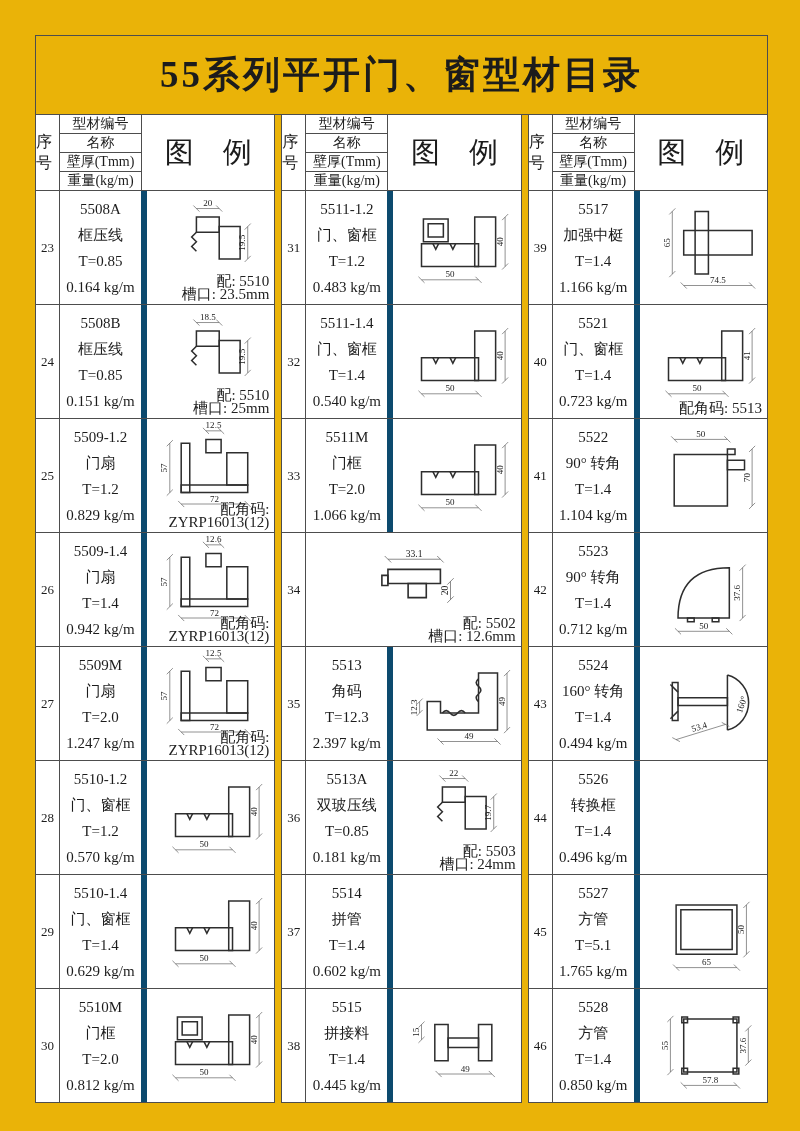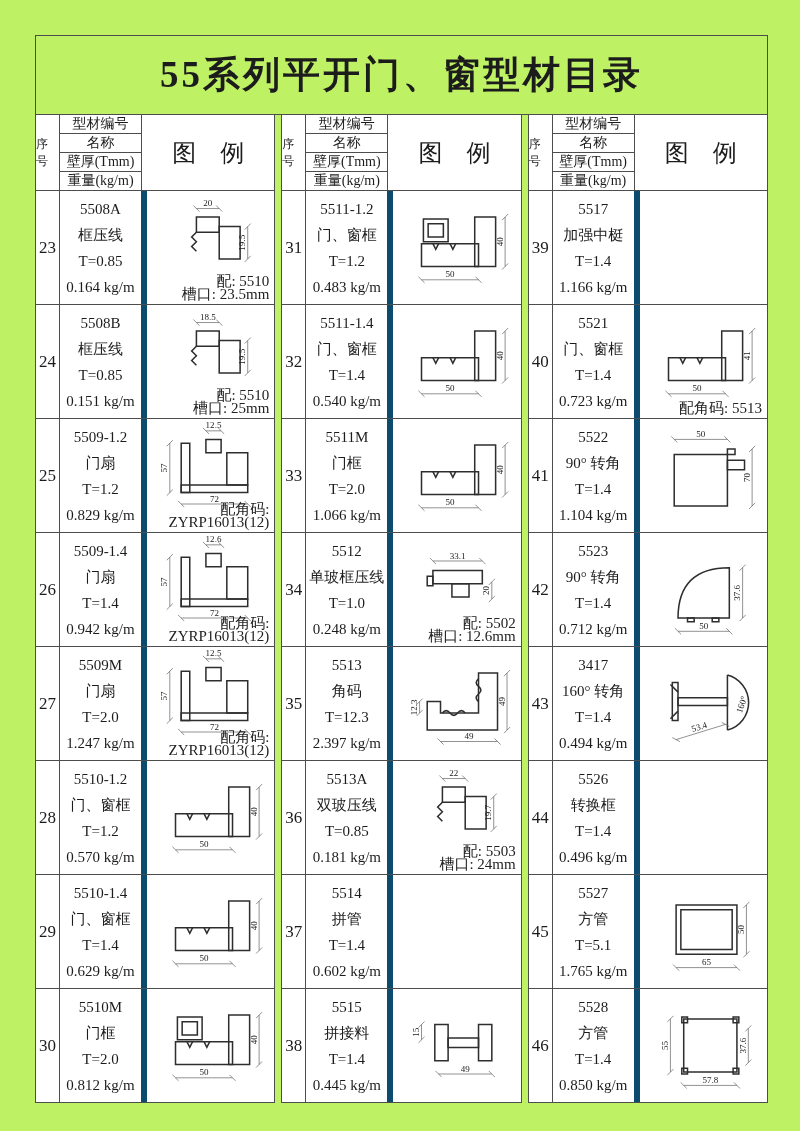--- a/index.html
+++ b/index.html
@@ -1,35 +1,35 @@
 <!DOCTYPE html>
 <html><head>
 <meta charset="utf-8">
 <style>
   html,body{margin:0;padding:0;background:#fff;}
-  .page{position:relative;width:800px;height:1131px;background:#bef264;overflow:hidden;
+  .page{position:relative;width:800px;height:1131px;background:#eab308;overflow:hidden;
         font-family:"Liberation Serif","DejaVu Serif",serif;color:#1c1c1c;}
   .sheet{position:absolute;left:35px;top:35px;width:733px;}
   .title-band{border:1px solid #4d4d4d;height:78px;display:flex;align-items:center;justify-content:center;}
   .title-band h1{margin:0;font-size:37px;font-weight:bold;letter-spacing:3px;}
   .groups{display:flex;margin-top:-1px;}
   .group{flex:1 1 0;border:1px solid #4d4d4d;background:#fff;}
   .group + .group{margin-left:6px;}
   .ghead{display:flex;height:75px;border-bottom:1px solid #4d4d4d;}
   .h-seq{width:23px;border-right:1px solid #4d4d4d;display:flex;align-items:center;justify-content:center;
-         font-size:12px;letter-spacing:0;}
+         font-size:16px;letter-spacing:0;}
   .h-mid{width:81px;border-right:1px solid #4d4d4d;display:flex;flex-direction:column;}
   .h-mid .hcell{flex:1;display:flex;align-items:center;justify-content:center;font-size:14px;
                 border-bottom:1px solid #4d4d4d;white-space:nowrap;}
   .h-mid .hcell:last-child{border-bottom:none;}
-  .h-legend{flex:1;display:flex;align-items:center;justify-content:center;font-size:24px;white-space:pre;}
+  .h-legend{flex:1;display:flex;align-items:center;justify-content:center;font-size:29px;white-space:pre;}
   .row{display:flex;height:113px;border-bottom:1px solid #4d4d4d;}
   .row:last-child{border-bottom:none;}
   .c-seq{width:23px;border-right:1px solid #4d4d4d;display:flex;align-items:center;justify-content:center;
-         font-size:17px;}
+         font-size:13px;}
   .c-info{width:81px;border-right:6px solid #0c4a6e;display:flex;flex-direction:column;align-items:center;
           justify-content:center;font-size:15px;line-height:26px;text-align:center;white-space:nowrap;}
   .c-fig{flex:1;position:relative;}
   .c-fig svg{position:absolute;left:0;top:0;width:100%;height:100%;}
   .fig-note{position:absolute;right:5px;bottom:3px;font-size:15px;line-height:13px;text-align:right;
             white-space:pre-line;color:#222;}
   .prof{fill:none;stroke:#2e2e2e;stroke-width:1.6;stroke-linejoin:miter;}
   .diml{stroke:#5a5a5a;stroke-width:0.7;}
   .dimt{font-size:9.5px;fill:#222;font-family:"Liberation Serif","DejaVu Serif",serif;}
 </style>
@@ -400,26 +400,20 @@
                   <text x="60" y="90" text-anchor="middle" class="dimt" transform="rotate(0 60 90) translate(0,-2.5)">50</text>
                 </svg>
       <div class="fig-note"></div>
     </div>
   </div>
 
   <div class="row">
     <div class="c-seq">
       <span class="seq">34</span>
     </div>
-    <div class="c-info">
-      <div class="code">5512</div>
-      <div class="pname">单玻框压线</div>
-      <div class="thick">T=1.0</div>
-      <div class="weight">0.248 kg/m</div>
-    </div>
     <div class="c-fig">
       <svg viewBox="0 0 134 112" preserveAspectRatio="xMidYMid meet">
                   <path d="M42,36h52v14h-52z" class="prof"></path>
                   <path d="M36,42h6v10h-6z" class="prof"></path>
                   <path d="M62,50h18v14h-18z" class="prof"></path>
                   <line x1="42" y1="26" x2="94" y2="26" class="diml"></line>
                   <line x1="38.8" y1="22.8" x2="45.2" y2="29.2" class="diml"></line>
                   <line x1="90.8" y1="22.8" x2="97.2" y2="29.2" class="diml"></line>
                   <text x="68" y="26" text-anchor="middle" class="dimt" transform="rotate(0 68 26) translate(0,-2.5)">33.1</text>
                   <line x1="104" y1="48" x2="104" y2="66" class="diml"></line>
@@ -550,20 +544,35 @@
   <div class="row">
     <div class="c-seq">
       <span class="seq">39</span>
     </div>
     <div class="c-info">
       <div class="code">5517</div>
       <div class="pname">加强中梃</div>
       <div class="thick">T=1.4</div>
       <div class="weight">1.166 kg/m</div>
     </div>
+    <div class="c-fig">
+      <svg viewBox="0 0 134 112" preserveAspectRatio="xMidYMid meet">
+                  <path d="M58,18h14v66h-14z" class="prof"></path>
+                  <path d="M46,38h72v26h-72z" class="prof"></path>
+                  <line x1="34" y1="18" x2="34" y2="84" class="diml"></line>
+                  <line x1="37.2" y1="14.8" x2="30.8" y2="21.2" class="diml"></line>
+                  <line x1="37.2" y1="80.8" x2="30.8" y2="87.2" class="diml"></line>
+                  <text x="34" y="51" text-anchor="middle" class="dimt" transform="rotate(-90 34 51) translate(0,-2.5)">65</text>
+                  <line x1="46" y1="96" x2="118" y2="96" class="diml"></line>
+                  <line x1="42.8" y1="92.8" x2="49.2" y2="99.2" class="diml"></line>
+                  <line x1="114.8" y1="92.8" x2="121.2" y2="99.2" class="diml"></line>
+                  <text x="82" y="96" text-anchor="middle" class="dimt" transform="rotate(0 82 96) translate(0,-2.5)">74.5</text>
+                </svg>
+      <div class="fig-note"></div>
+    </div>
   </div>
 
   <div class="row">
     <div class="c-seq">
       <span class="seq">40</span>
     </div>
     <div class="c-info">
       <div class="code">5521</div>
       <div class="pname">门、窗框</div>
       <div class="thick">T=1.4</div>
@@ -642,21 +651,21 @@
                 </svg>
       <div class="fig-note"></div>
     </div>
   </div>
 
   <div class="row">
     <div class="c-seq">
       <span class="seq">43</span>
     </div>
     <div class="c-info">
-      <div class="code">3417</div>
+      <div class="code">5524</div>
       <div class="pname">160° 转角</div>
       <div class="thick">T=1.4</div>
       <div class="weight">0.494 kg/m</div>
     </div>
     <div class="c-fig">
       <svg viewBox="0 0 134 112" preserveAspectRatio="xMidYMid meet">
                   <path d="M34,34h6v40h-6z" class="prof"></path>
                   <path d="M40,50h52v8h-52z" class="prof"></path>
                   <path d="M92,26a30,30 0 0 1 0,58" class="prof"></path>
                   <path d="M92,26v58" class="prof"></path>

